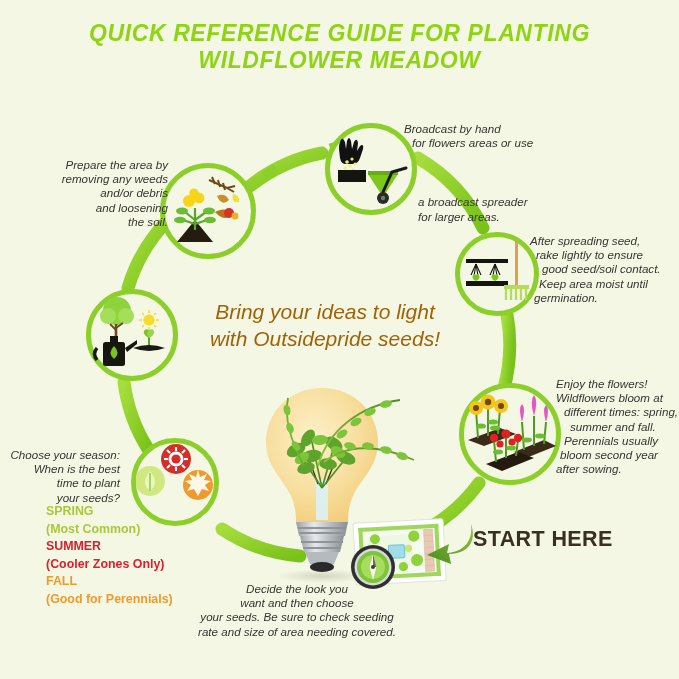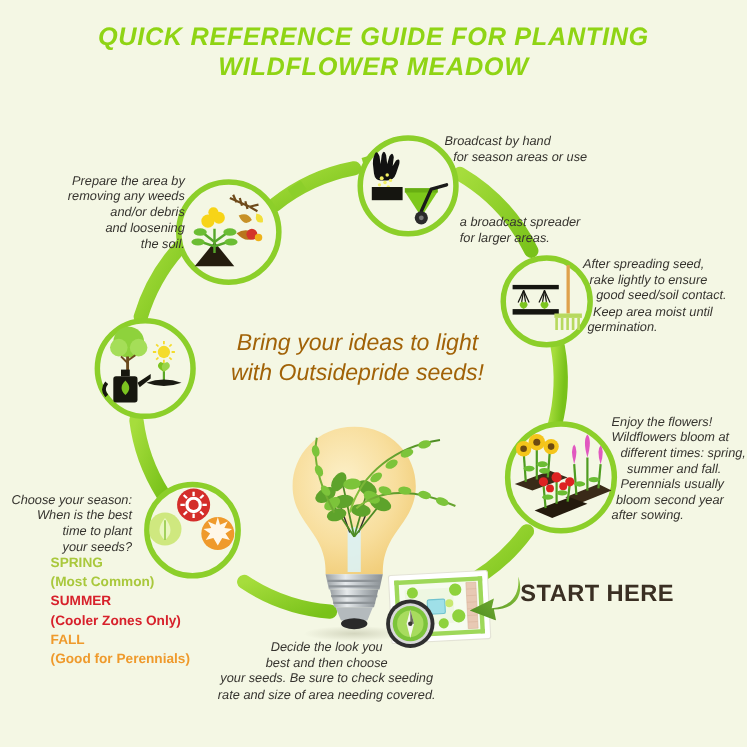--- a/index.html
+++ b/index.html
@@ -202,21 +202,21 @@
       <rect x="38" y="43" width="30" height="4" fill="#68ae12"></rect>
 
       <path d="M53 64 L62 44 L76 40" stroke="#1a1a1a" stroke-width="3" fill="none" stroke-linecap="round"></path>
 
       <circle cx="53" cy="70" r="6" fill="#2a2a2a"></circle>
       <circle cx="53" cy="70" r="2.2" fill="#777"></circle>
     </svg>
   </div>
   <div class="cap l" style="left:404px;top:122px;width:175px;">
     <div>Broadcast by hand</div>
-    <div style="padding-left:8px;">for season areas or use</div>
+    <div style="padding-left:8px;">for flowers areas or use</div>
     <div style="padding-left:14px;margin-top:45px;">a broadcast spreader</div>
     <div style="padding-left:14px;">for larger areas.</div>
   </div>
 
   <div class="node" style="left:455px;top:232px;width:84px;height:84px;">
     <svg width="74" height="74" viewBox="0 0 74 74">
 
       <rect x="6" y="22" width="42" height="4" fill="#151510"></rect>
       <rect x="6" y="44" width="42" height="5" fill="#151510"></rect>
 
@@ -551,21 +551,21 @@
       <circle cx="0" cy="0" r="16" fill="#7cc43a"></circle>
       <circle cx="0" cy="0" r="12" fill="#a8dc5e"></circle>
       <path d="M0 -13 L3.4 0 L0 13 L-3.4 0 Z" fill="#f6f6ee"></path>
       <path d="M0 -13 L3.4 0 L0 0 Z" fill="#6b6b5e"></path>
       <circle cx="0" cy="0" r="2" fill="#3a3a32"></circle>
     </g>
   </svg>
 
   <div class="cap c" style="left:172px;top:582px;width:250px;">
     <div>Decide the look you</div>
-    <div>best and then choose</div>
+    <div>want and then choose</div>
     <div>your seeds.  Be sure to check seeding</div>
     <div>rate and size of area needing covered.</div>
   </div>
 
   <svg id="startarrow" width="52" height="44" viewBox="0 0 52 44">
     <defs>
       <linearGradient id="garrow" x1="1" y1="0" x2="0" y2="1">
         <stop offset="0" stop-color="#8cc63f"></stop>
         <stop offset="1" stop-color="#4e8b1f"></stop>
       </linearGradient>

